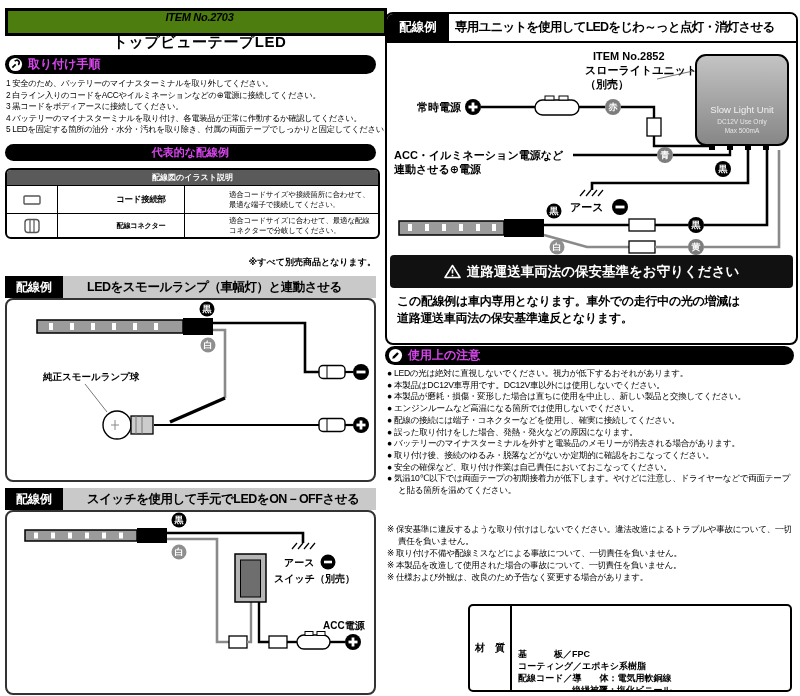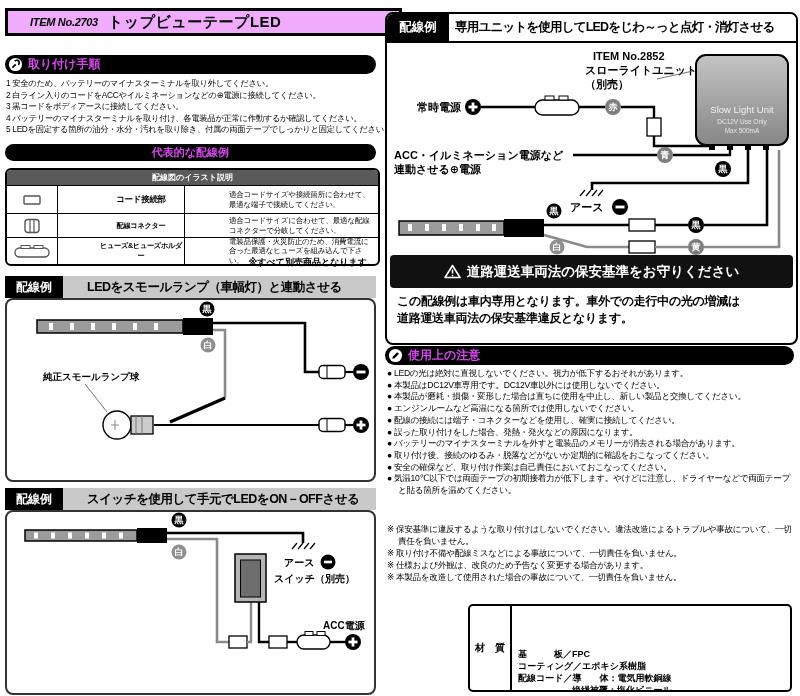--- a/index.html
+++ b/index.html
@@ -1,21 +1,21 @@
 <!DOCTYPE html>
 <html><head>
 <meta charset="utf-8">
 <style>
   html,body{margin:0;padding:0;background:#fff;}
   #page{position:relative;width:800px;height:696px;background:#fff;overflow:hidden;
         font-family:"Liberation Sans","DejaVu Sans",sans-serif;color:#000;}
   .abs{position:absolute;}
   
   .title-bar{left:5px;top:8px;width:369px;height:22px;border:3px solid #000;
-             display:flex;align-items:center;gap:10px;padding-left:22px;background:#f0abfc;}
+             display:flex;align-items:center;gap:10px;padding-left:7px;background:#4d7c0f;flex-direction:column;}
   .item-no{font-weight:bold;font-style:italic;font-size:11px;letter-spacing:-0.3px;}
   .prod-name{font-weight:bold;font-size:15px;letter-spacing:0.5px;}
   
   .sec-bar{background:#000;color:#d946ef;border-radius:10px;display:flex;align-items:center;
            font-weight:bold;}
   .sec-icon{width:15px;height:15px;margin:0 5px 0 3px;flex:0 0 auto;}
   
   .steps{left:6px;top:78px;width:380px;font-size:8.3px;line-height:11.6px;
          letter-spacing:-0.3px;white-space:nowrap;}
   
@@ -108,31 +108,20 @@
       <div class="cell-icon">
         <svg width="20" height="16" viewBox="0 0 20 16">
           <rect x="3" y="1.5" width="14" height="13" rx="3" fill="#fff" stroke="#555" stroke-width="1.4"></rect>
           <line x1="8" y1="1.5" x2="8" y2="14.5" stroke="#555" stroke-width="1.2"></line>
           <line x1="12" y1="1.5" x2="12" y2="14.5" stroke="#555" stroke-width="1.2"></line>
         </svg>
       </div>
       <div class="cell-name" style="font-size:7.2px;">配線コネクター</div>
       <div class="cell-desc">適合コードサイズに合わせて、最適な配線コネクターで分岐してください。</div>
     </div>
-    <div class="legend-row" style="height:26px;">
-      <div class="cell-icon">
-        <svg width="38" height="14" viewBox="0 0 38 14">
-          <rect x="2" y="4" width="34" height="9" rx="4.5" fill="#fff" stroke="#555" stroke-width="1.3"></rect>
-          <rect x="8" y="1.5" width="9" height="3" fill="#fff" stroke="#555" stroke-width="1"></rect>
-          <rect x="21" y="1.5" width="9" height="3" fill="#fff" stroke="#555" stroke-width="1"></rect>
-        </svg>
-      </div>
-      <div class="cell-name" style="font-size:7.2px;">ヒューズ&amp;ヒューズホルダー</div>
-      <div class="cell-desc">電装品保護・火災防止のため、消費電流に合った最適なヒューズを組み込んで下さい。</div>
-    </div>
   </div>
   <div class="abs sold-note">※すべて別売商品となります。</div>
 
   <div class="abs dhead" style="left:5px;top:276px;width:371px;">
     <div class="dtag">配線例</div>
     <div class="dtitle">LEDをスモールランプ（車幅灯）と連動させる</div>
   </div>
   <div class="abs dbox" style="left:5px;top:298px;width:367px;height:180px;">
     <svg width="367" height="178" viewBox="0 0 367 178">
 
@@ -403,22 +392,22 @@
       <div>● 誤った取り付けをした場合、発熱・発火などの原因になります。</div>
       <div>● バッテリーのマイナスターミナルを外すと電装品のメモリーが消去される場合があります。</div>
       <div>● 取り付け後、接続のゆるみ・脱落などがないか定期的に確認をおこなってください。</div>
       <div>● 安全の確保など、取り付け作業は自己責任においておこなってください。</div>
       <div>● 気温10℃以下では両面テープの初期接着力が低下します。やけどに注意し、ドライヤーなどで両面テープと貼る箇所を温めてください。</div>
     </div>
   <div class="abs notes">
 
   <div>※ 保安基準に違反するような取り付けはしないでください。違法改造によるトラブルや事故について、一切責任を負いません。</div>
       <div>※ 取り付け不備や配線ミスなどによる事故について、一切責任を負いません。</div>
+      <div>※ 本製品を改造して使用された場合の事故について、一切責任を負いません。</div>
       <div>※ 仕様および外観は、改良のため予告なく変更する場合があります。</div>
-      <div>※ 本製品を改造して使用された場合の事故について、一切責任を負いません。</div>
     </div>
 
   <div class="abs materials">
     <div class="mat-label">材　質</div>
     <div class="mat-lines">
       
     <div>基　　　板／FPC</div><div>コーティング／エポキシ系樹脂</div><div>配線コード／導　　体：電気用軟銅線</div><div>　　　　　　絶縁被覆：塩化ビニール</div></div>
   </div>
 
 </div>

